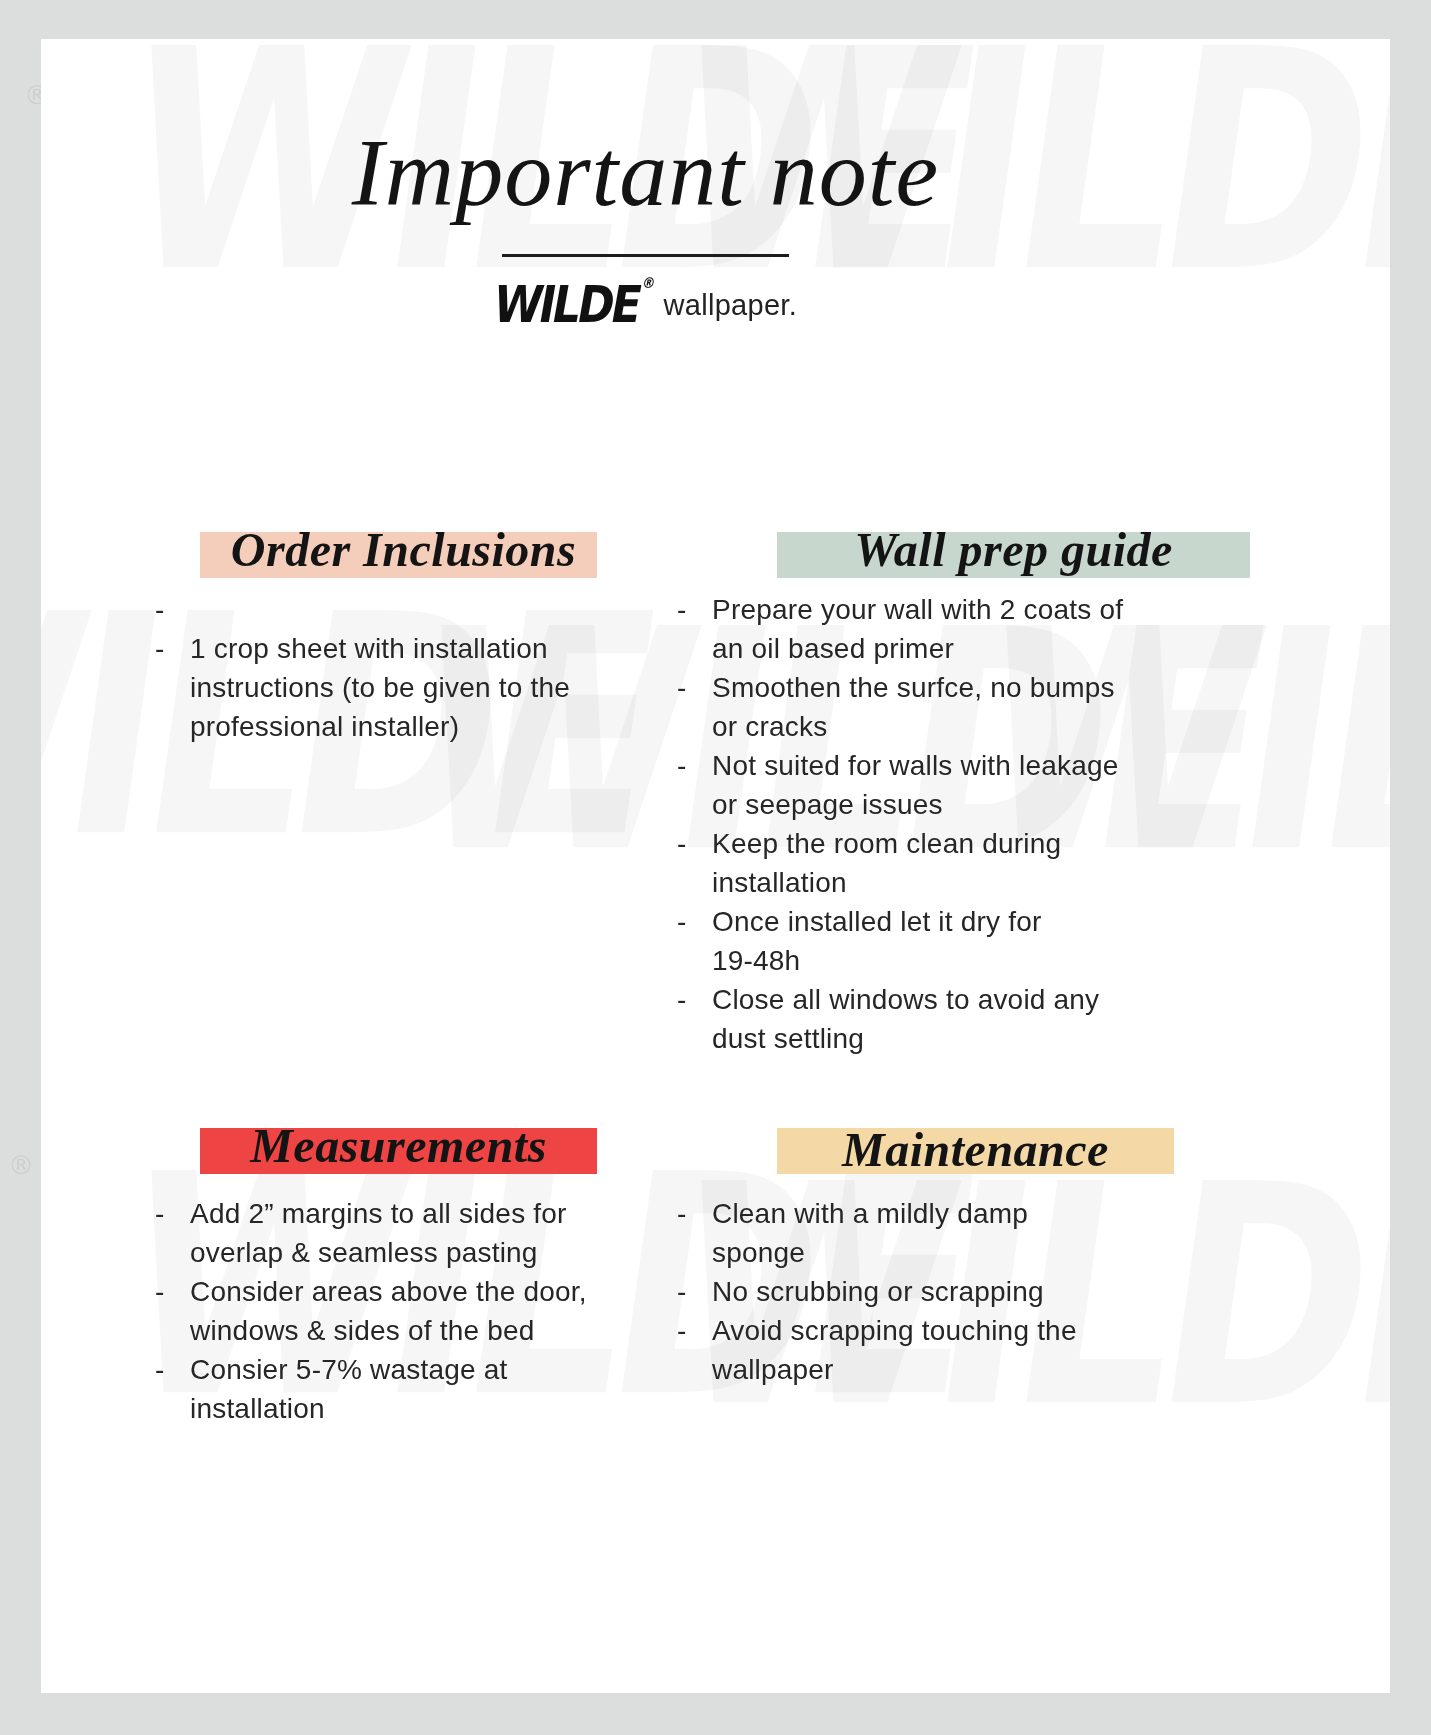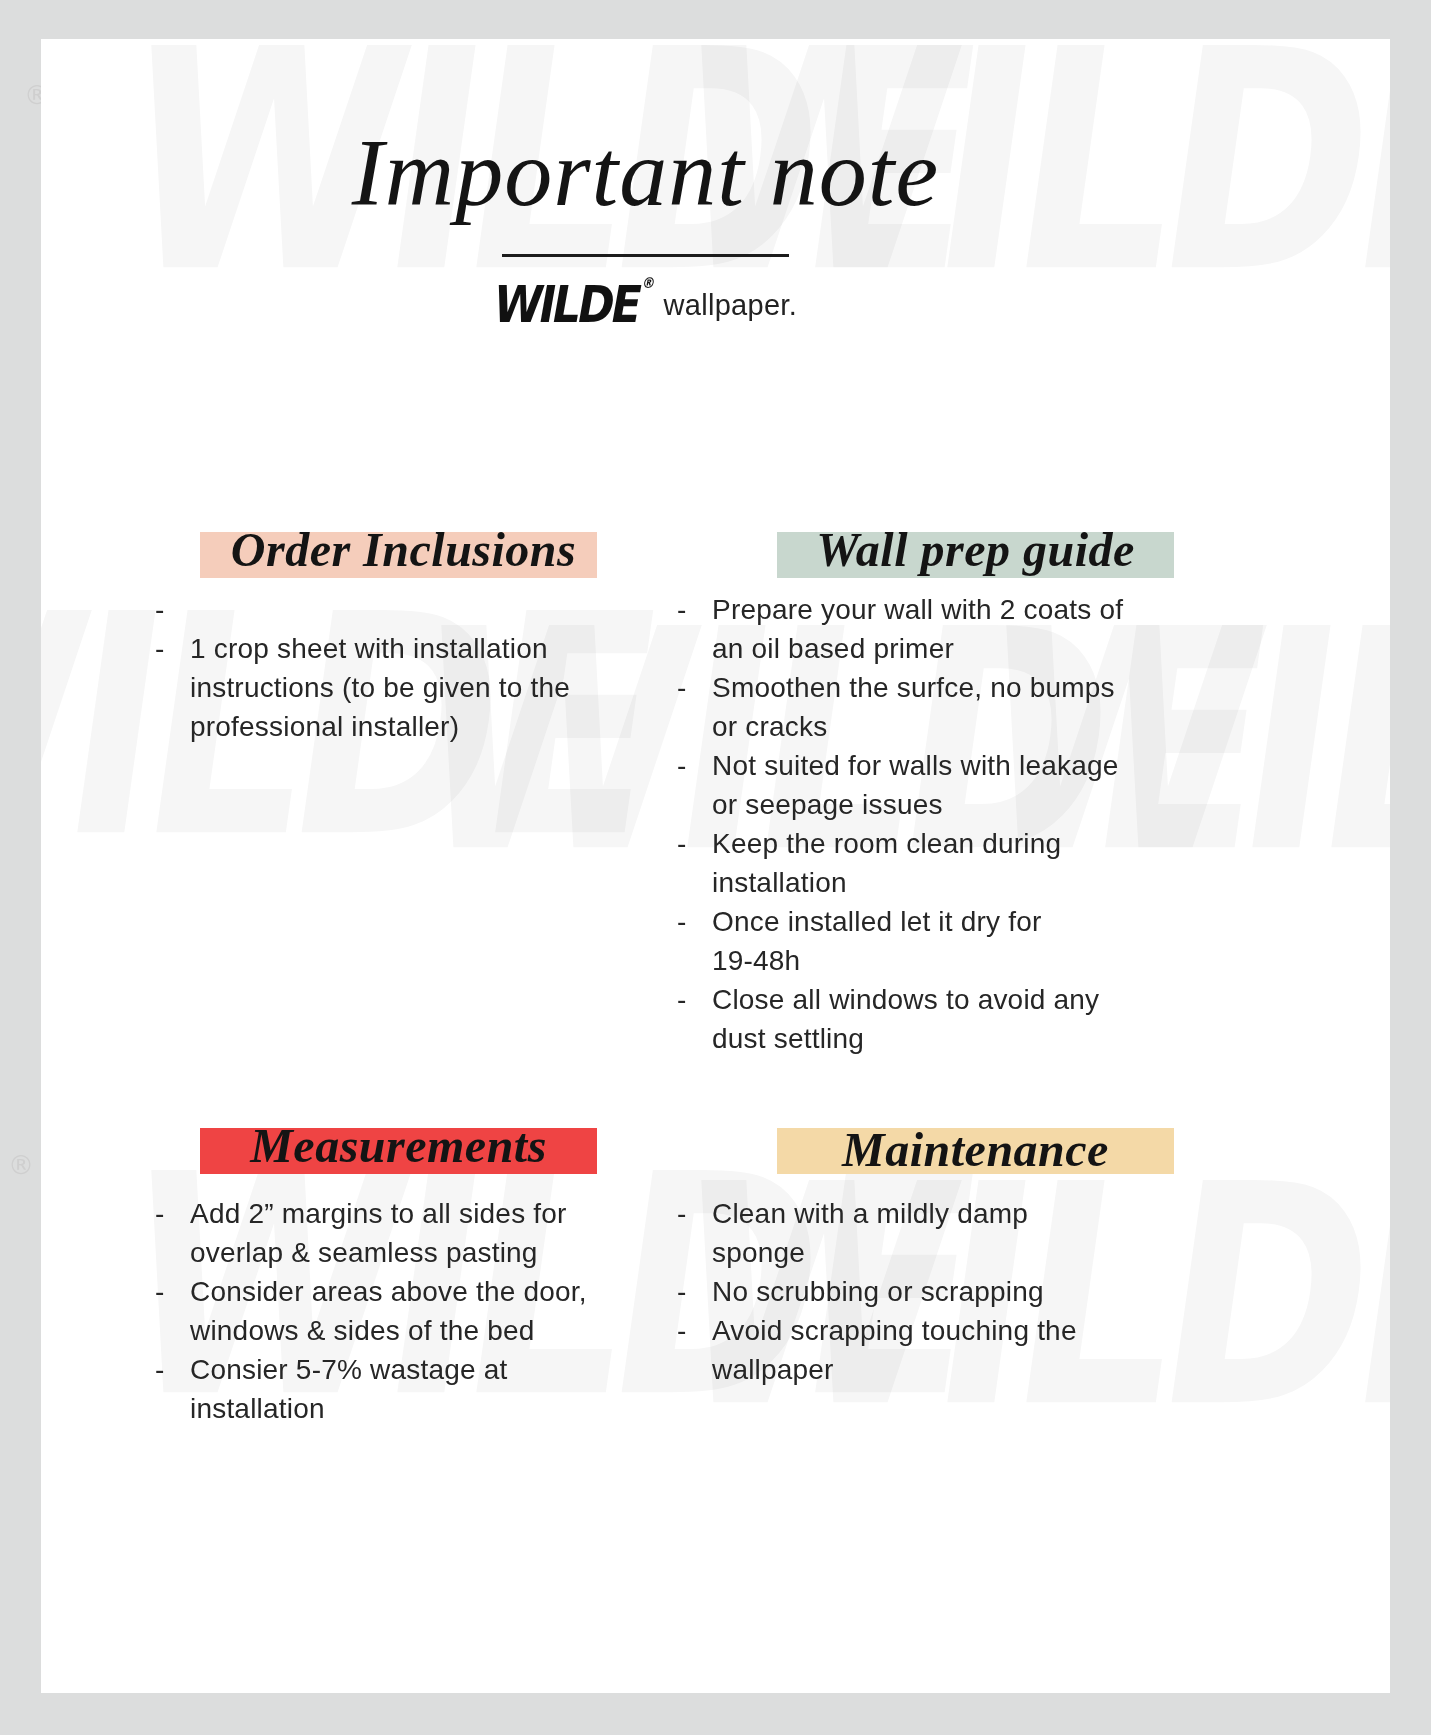--- a/index.html
+++ b/index.html
@@ -63,21 +63,21 @@
     letter-spacing:0.5px; white-space:nowrap;
   }
   .sec ul { list-style:none; margin-top:12px; }
   .sec.row2 ul { margin-top:20px; }
   .sec li { display:flex; font-size:28px; line-height:39px; color:#262626; letter-spacing:0.2px; }
   .sec li .dash { width:35px; flex:none; }
   .sec li .txt { white-space:pre-line; }
   #sec-order   { left:114px; top:493px; width:505px; }
   #sec-order   .sec-bar { margin-left:45px;  width:397px; }
   #sec-wall    { left:636px; top:493px; width:520px; }
-  #sec-wall    .sec-bar { margin-left:100px; width:397px; }
+  #sec-wall    .sec-bar { margin-left:100px; width:473px; }
   #sec-measure { left:114px; top:1089px; width:505px; }
   #sec-measure .sec-bar { margin-left:45px;  width:397px; }
   #sec-maint   { left:636px; top:1089px; width:520px; }
   #sec-maint   .sec-bar { margin-left:100px; width:397px;align-items:flex-end; }
 </style>
 </head>
 <body>
 
 <span class="border-reg" style="left:24px; top:80px;">®</span>
 <span class="border-reg" style="left:8px; top:1150px;">®</span>

